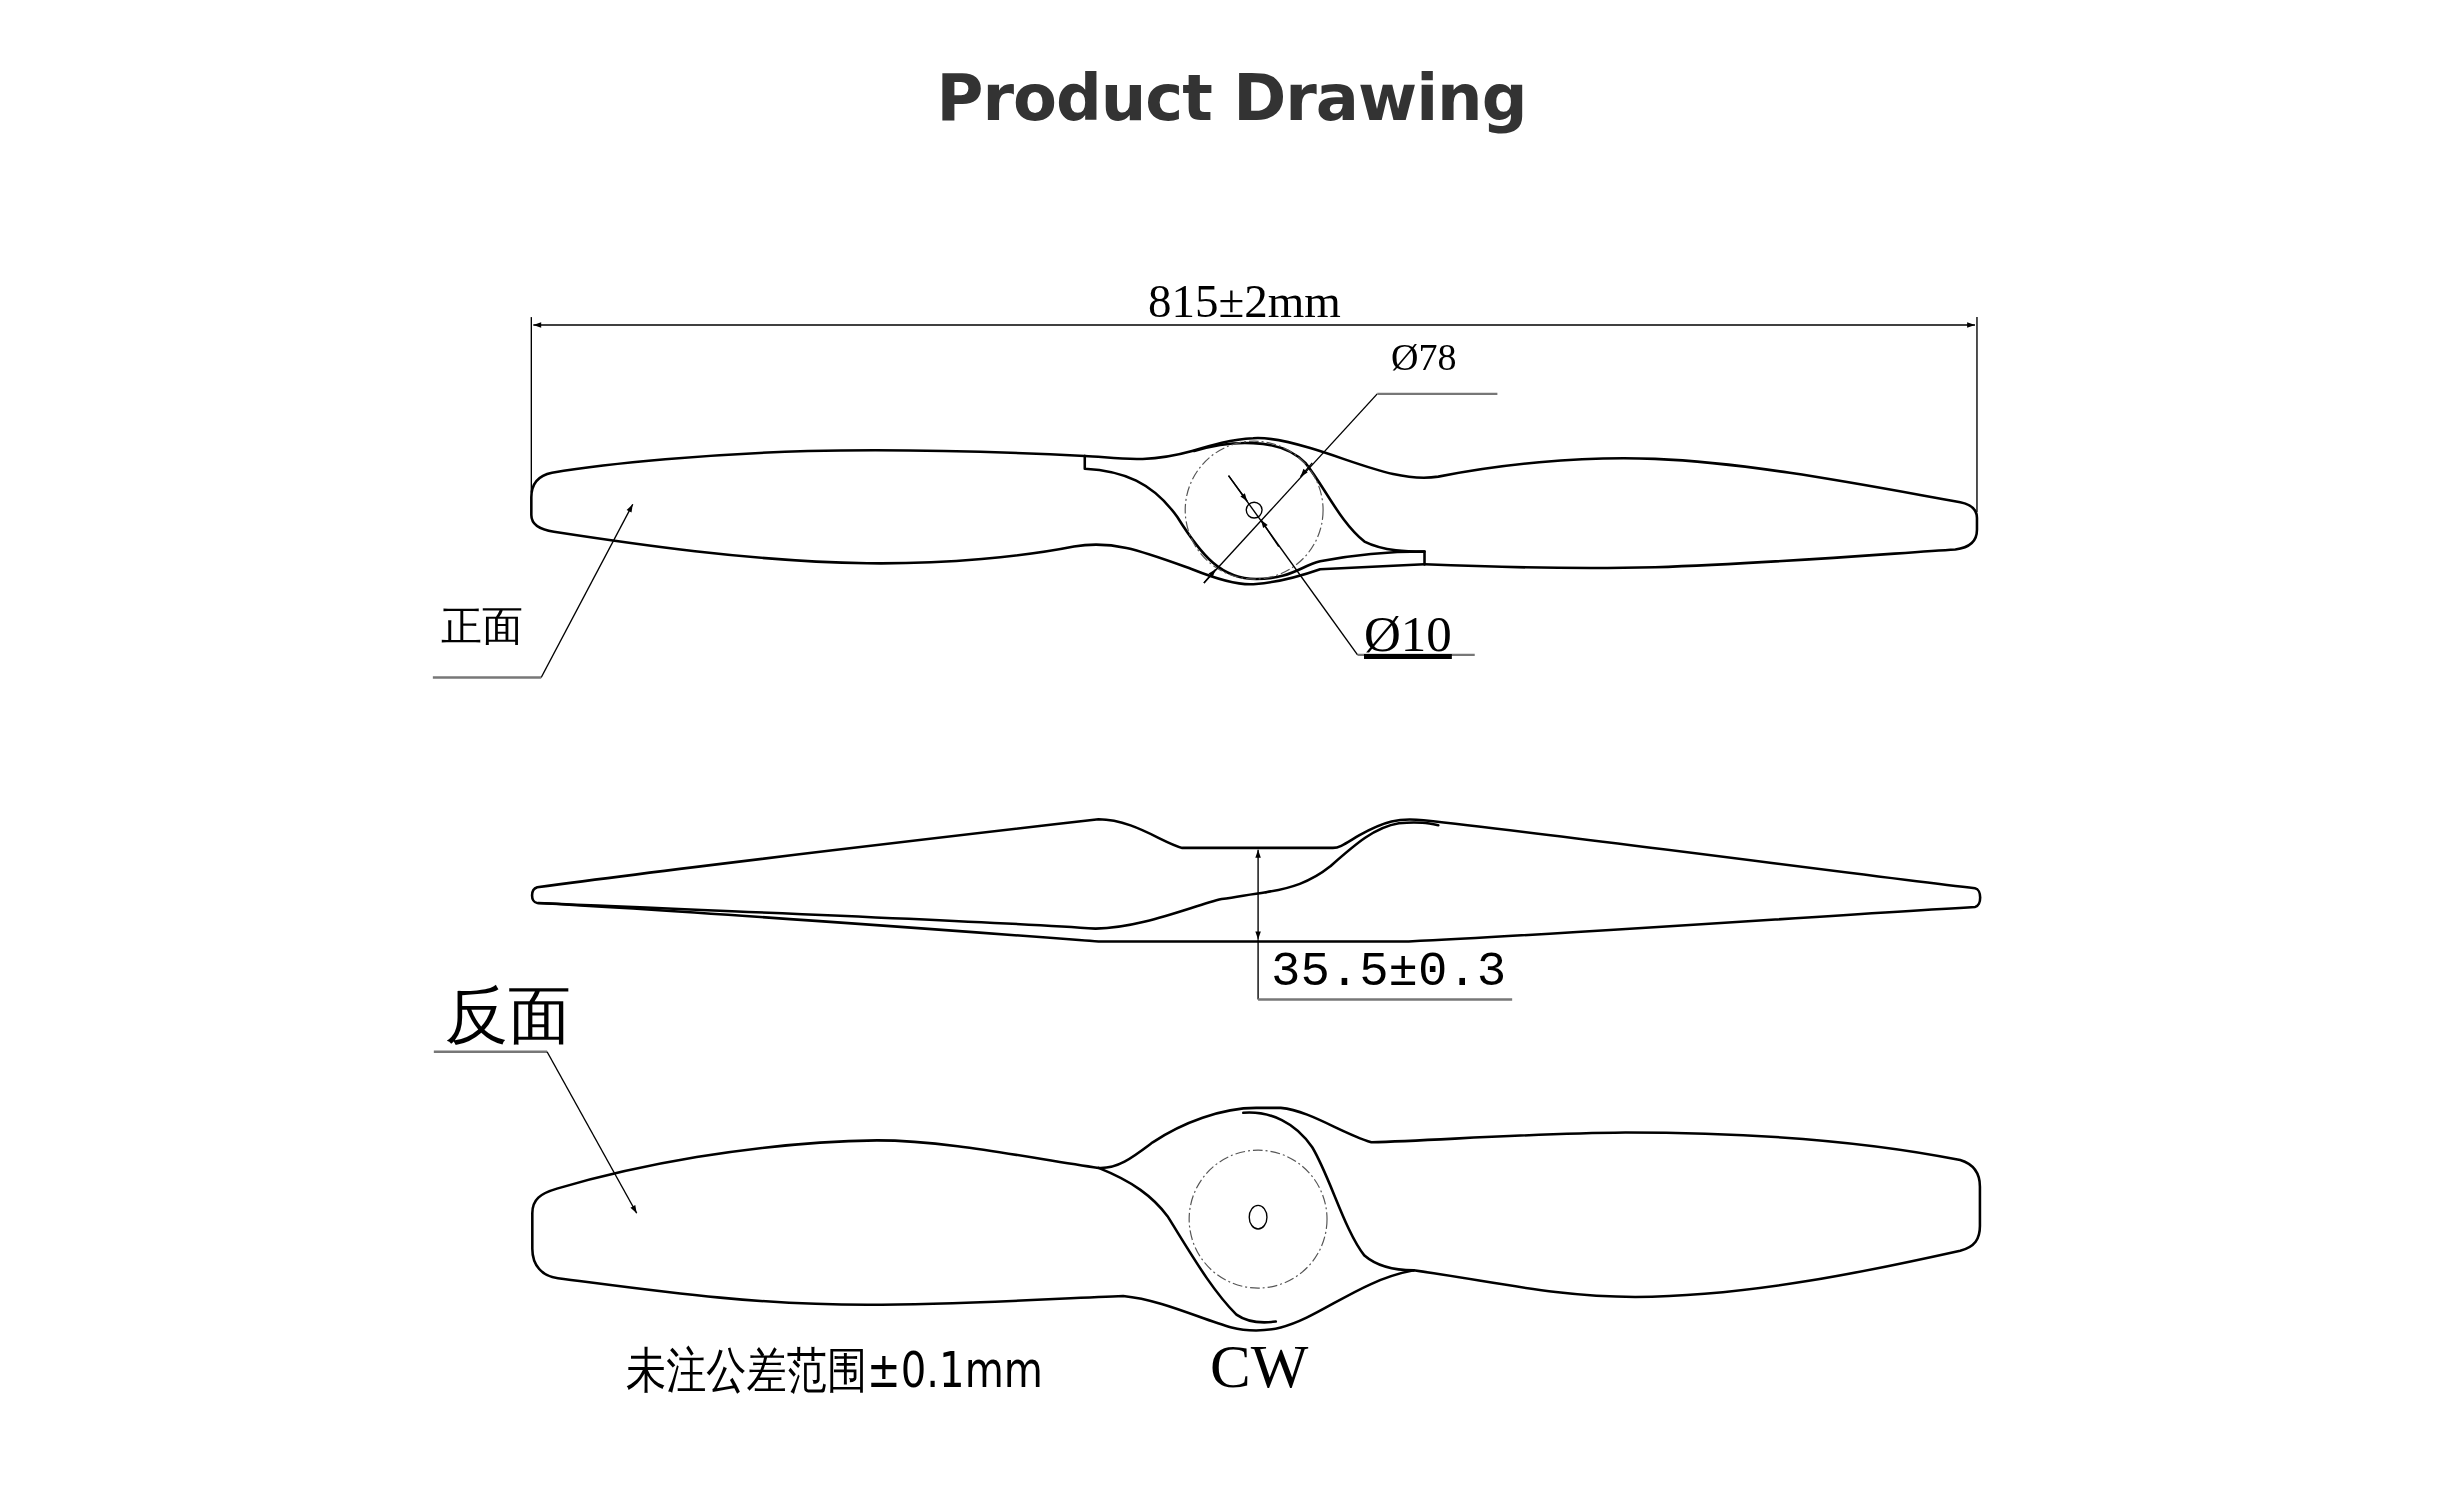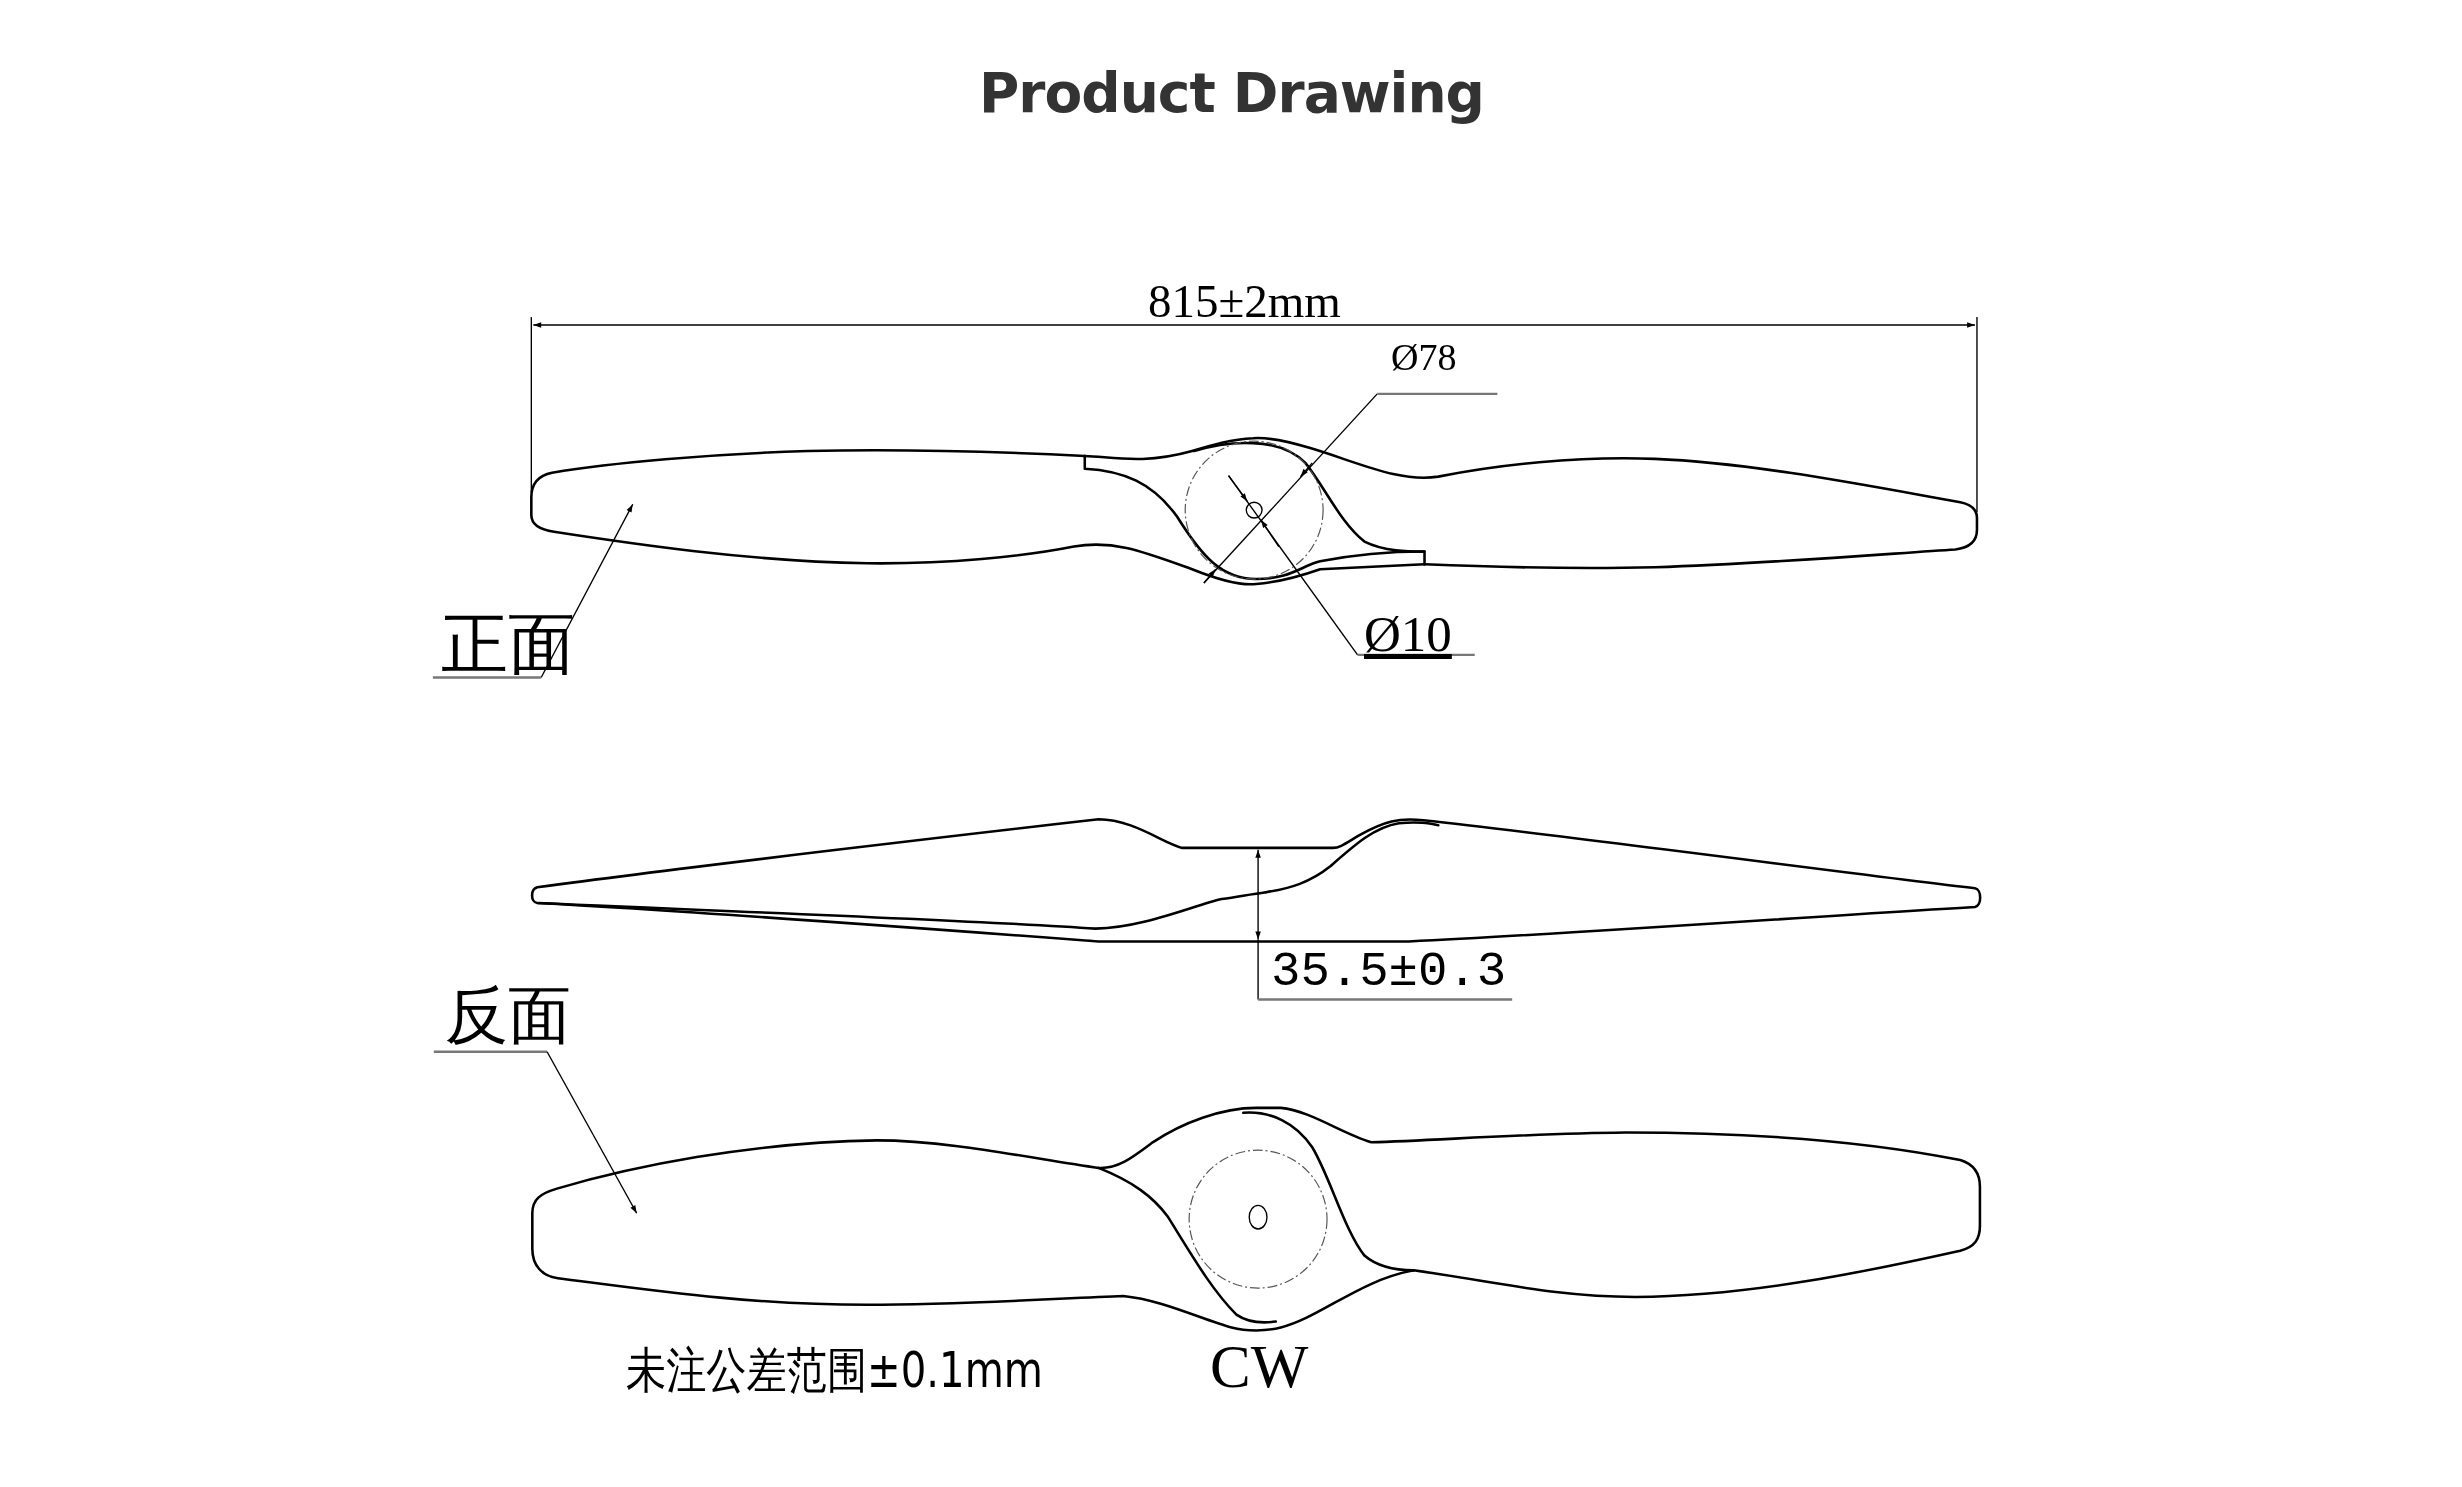--- a/index.html
+++ b/index.html
@@ -1,20 +1,20 @@
 <!DOCTYPE html>
 <html><head>
 <meta charset="utf-8">
 <style>
   html, body { margin: 0; padding: 0; background: #ffffff; }
   body { width: 2463px; height: 1487px; position: relative; overflow: hidden; }
   .title {
     position: absolute; left: 0; top: 61px; width: 2463px; text-align: center;
     font-family: "DejaVu Sans", "Liberation Sans", sans-serif; font-weight: bold;
-    font-size: 55px; color: #333333; letter-spacing: -1px;
+    font-size: 64px; color: #333333; letter-spacing: -1px;
   }
   svg { position: absolute; left: 0; top: 0; }
   .o { fill: none; stroke: #000; stroke-width: 2.6; stroke-linejoin: round; stroke-linecap: round; }
   .t { fill: none; stroke: #000; stroke-width: 1.4; }
   .d { fill: none; stroke: #555; stroke-width: 1.2; stroke-dasharray: 10 3 2 3; }
   .sh { fill: none; stroke: #777; stroke-width: 2.4; }
   .lbl { position: absolute; font-family: "Liberation Serif", "DejaVu Serif", serif; color: #000; white-space: nowrap; }
 </style>
 </head>
 <body>
@@ -150,18 +150,18 @@
     <ellipse class="t" cx="1277" cy="1236" rx="9" ry="12"></ellipse>
 
     <line class="sh" x1="440" y1="1068" x2="555" y2="1068"></line>
     <line class="t" x1="555" y1="1068" x2="646" y2="1232" marker-end="url(#arr)"></line>
   </g>
 </svg>
 
 <div class="lbl" style="left:1148px; top:274px; font-size:47px;">815±2mm</div>
 <div class="lbl" style="left:1391px; top:335px; font-size:38px;">Ø78</div>
 <div class="lbl" style="left:1364px; top:605px; font-size:51px;text-decoration:underline;">Ø10</div>
-<div class="lbl" style="left:441px; top:599px; font-size:67px; font-family:'DejaVu Sans', sans-serif; font-weight:300;">正面</div>
+<div class="lbl" style="left:441px; top:599px; font-size:41px; font-family:'DejaVu Sans', sans-serif; font-weight:300;">正面</div>
 <div class="lbl" style="left:1271px; top:944px; font-size:49px;font-family:Liberation Mono, monospace;">35.5±0.3</div>
 <div class="lbl" style="left:445px; top:973px; font-size:63px; font-family:'DejaVu Sans', sans-serif; font-weight:400;">反面</div>
 <div class="lbl" style="left:626px; top:1338px; font-size:49px; font-family:'DejaVu Sans', sans-serif; transform:scaleX(0.82); transform-origin:left top;">未注公差范围±0.1mm</div>
 <div class="lbl" style="left:1210px; top:1332px; font-size:61px;text-align:center;">CW</div>
 
 
 </body></html>

